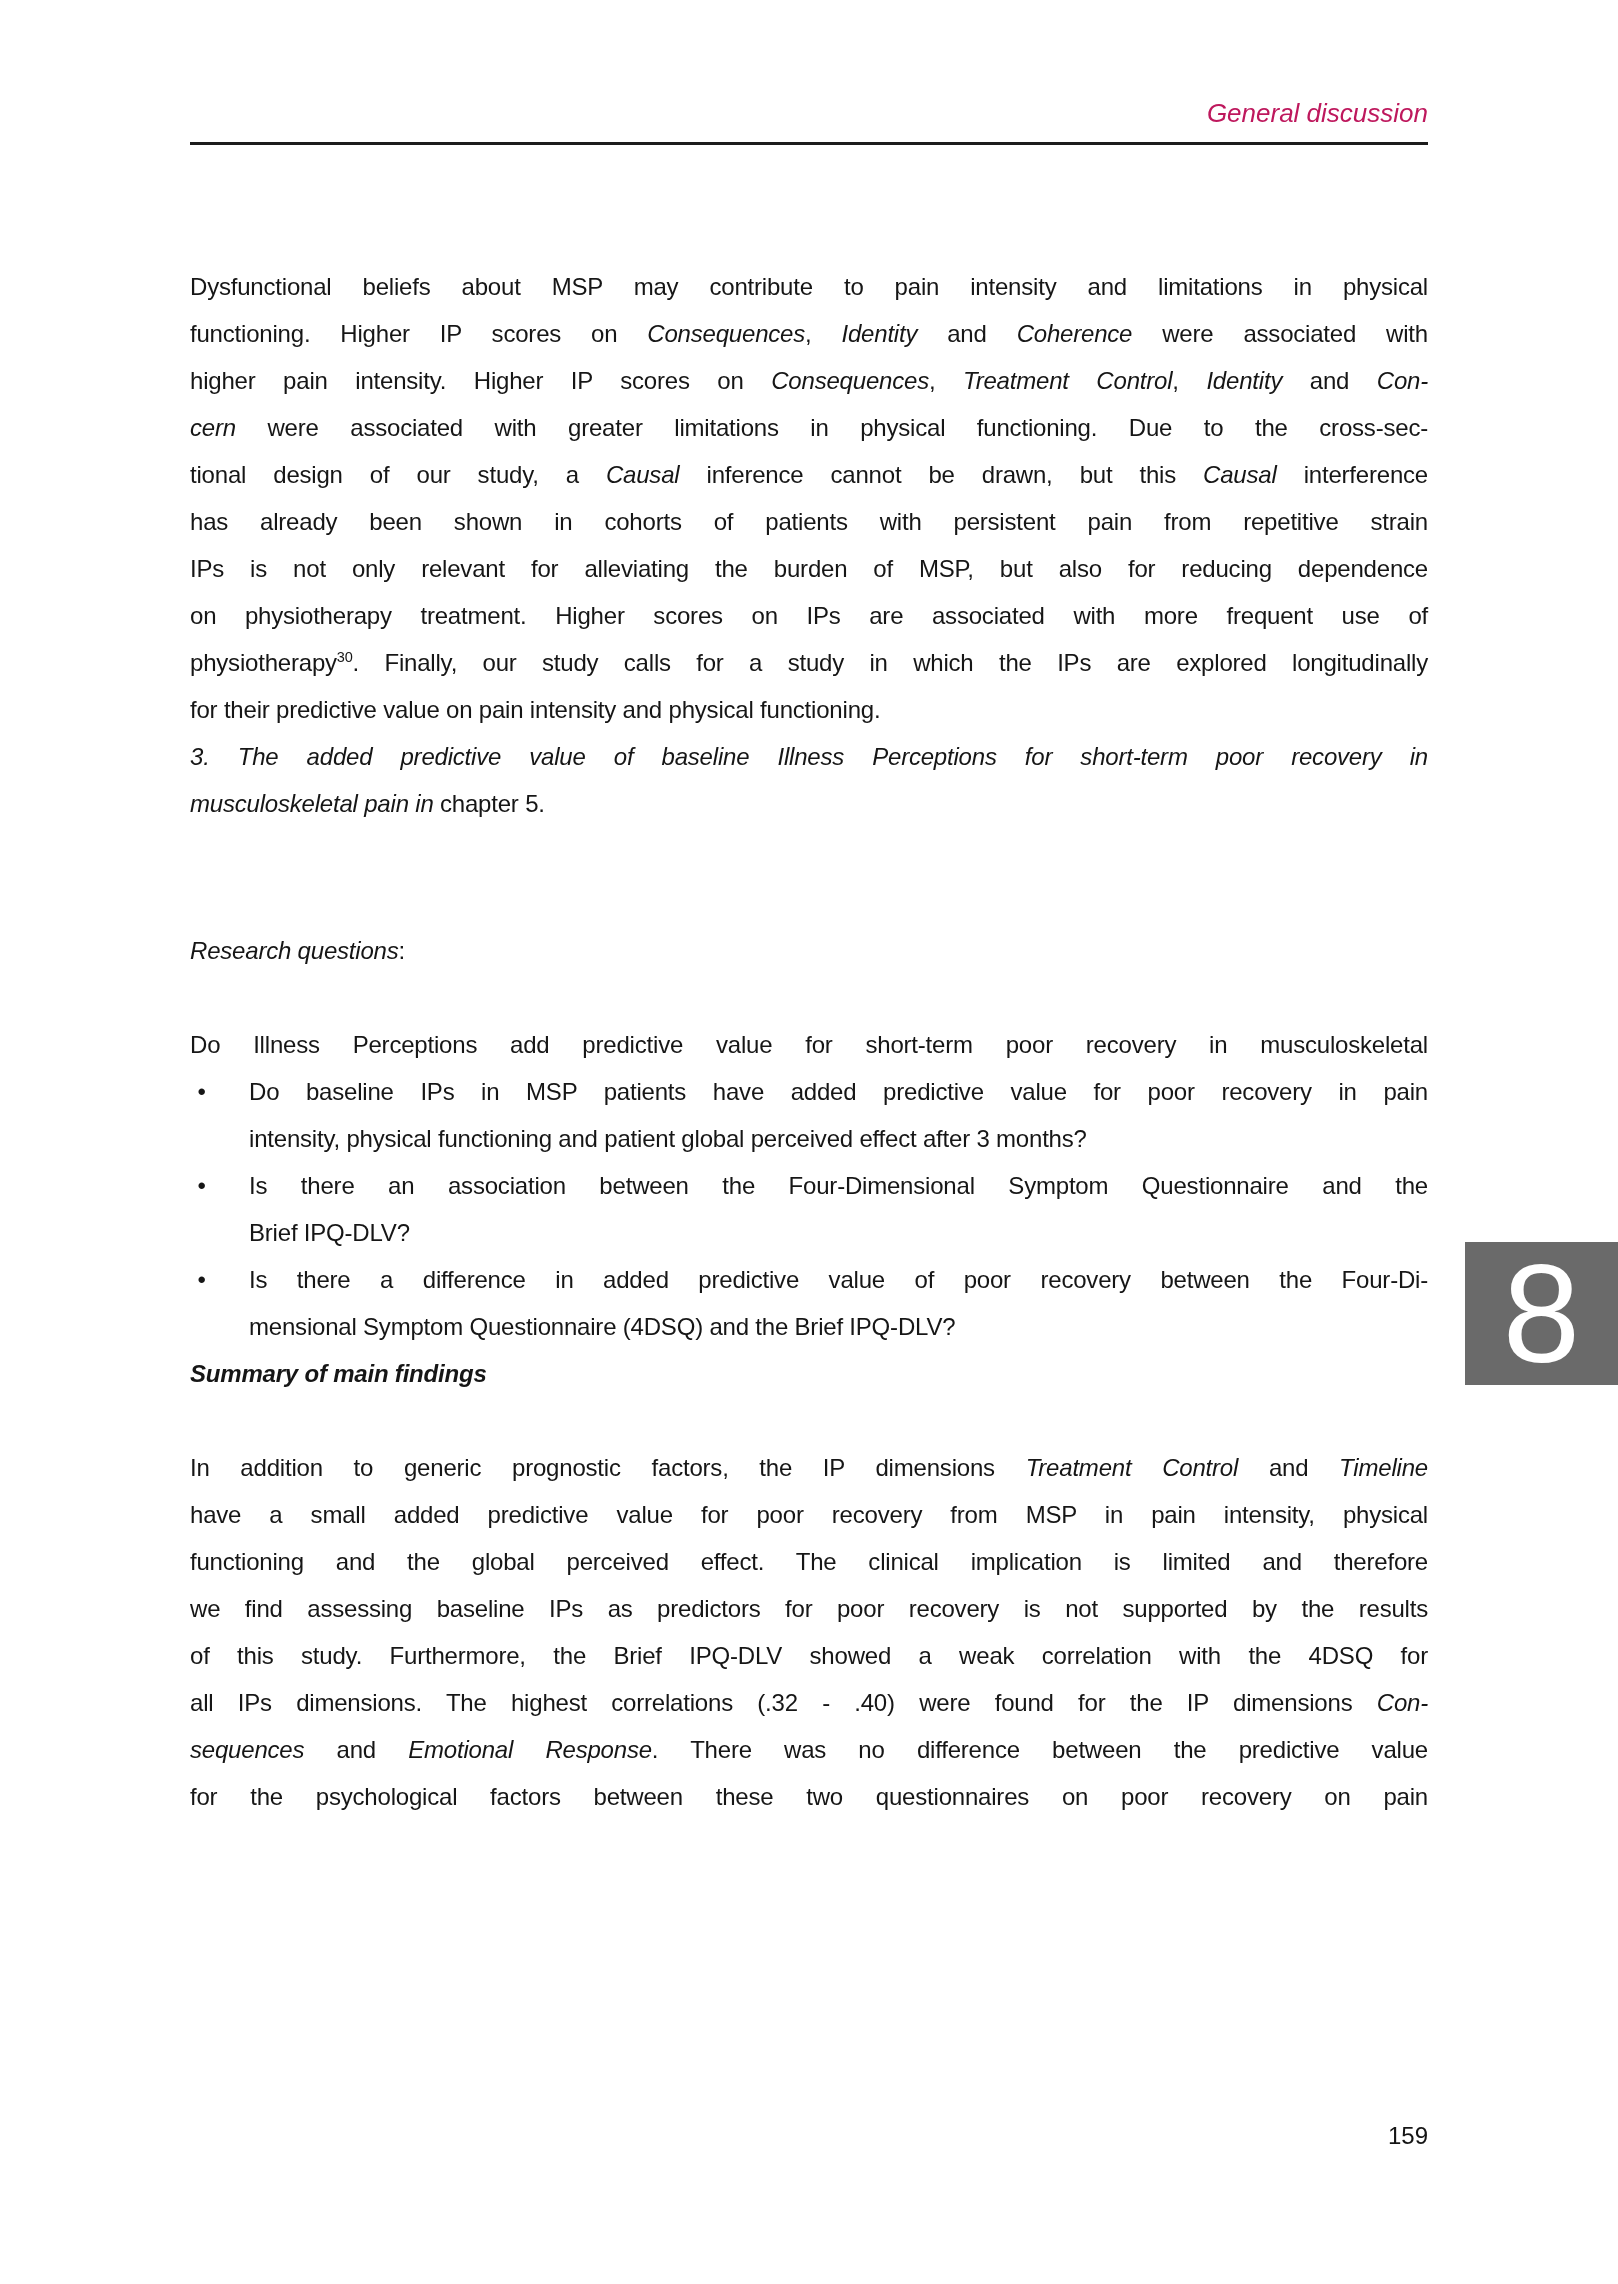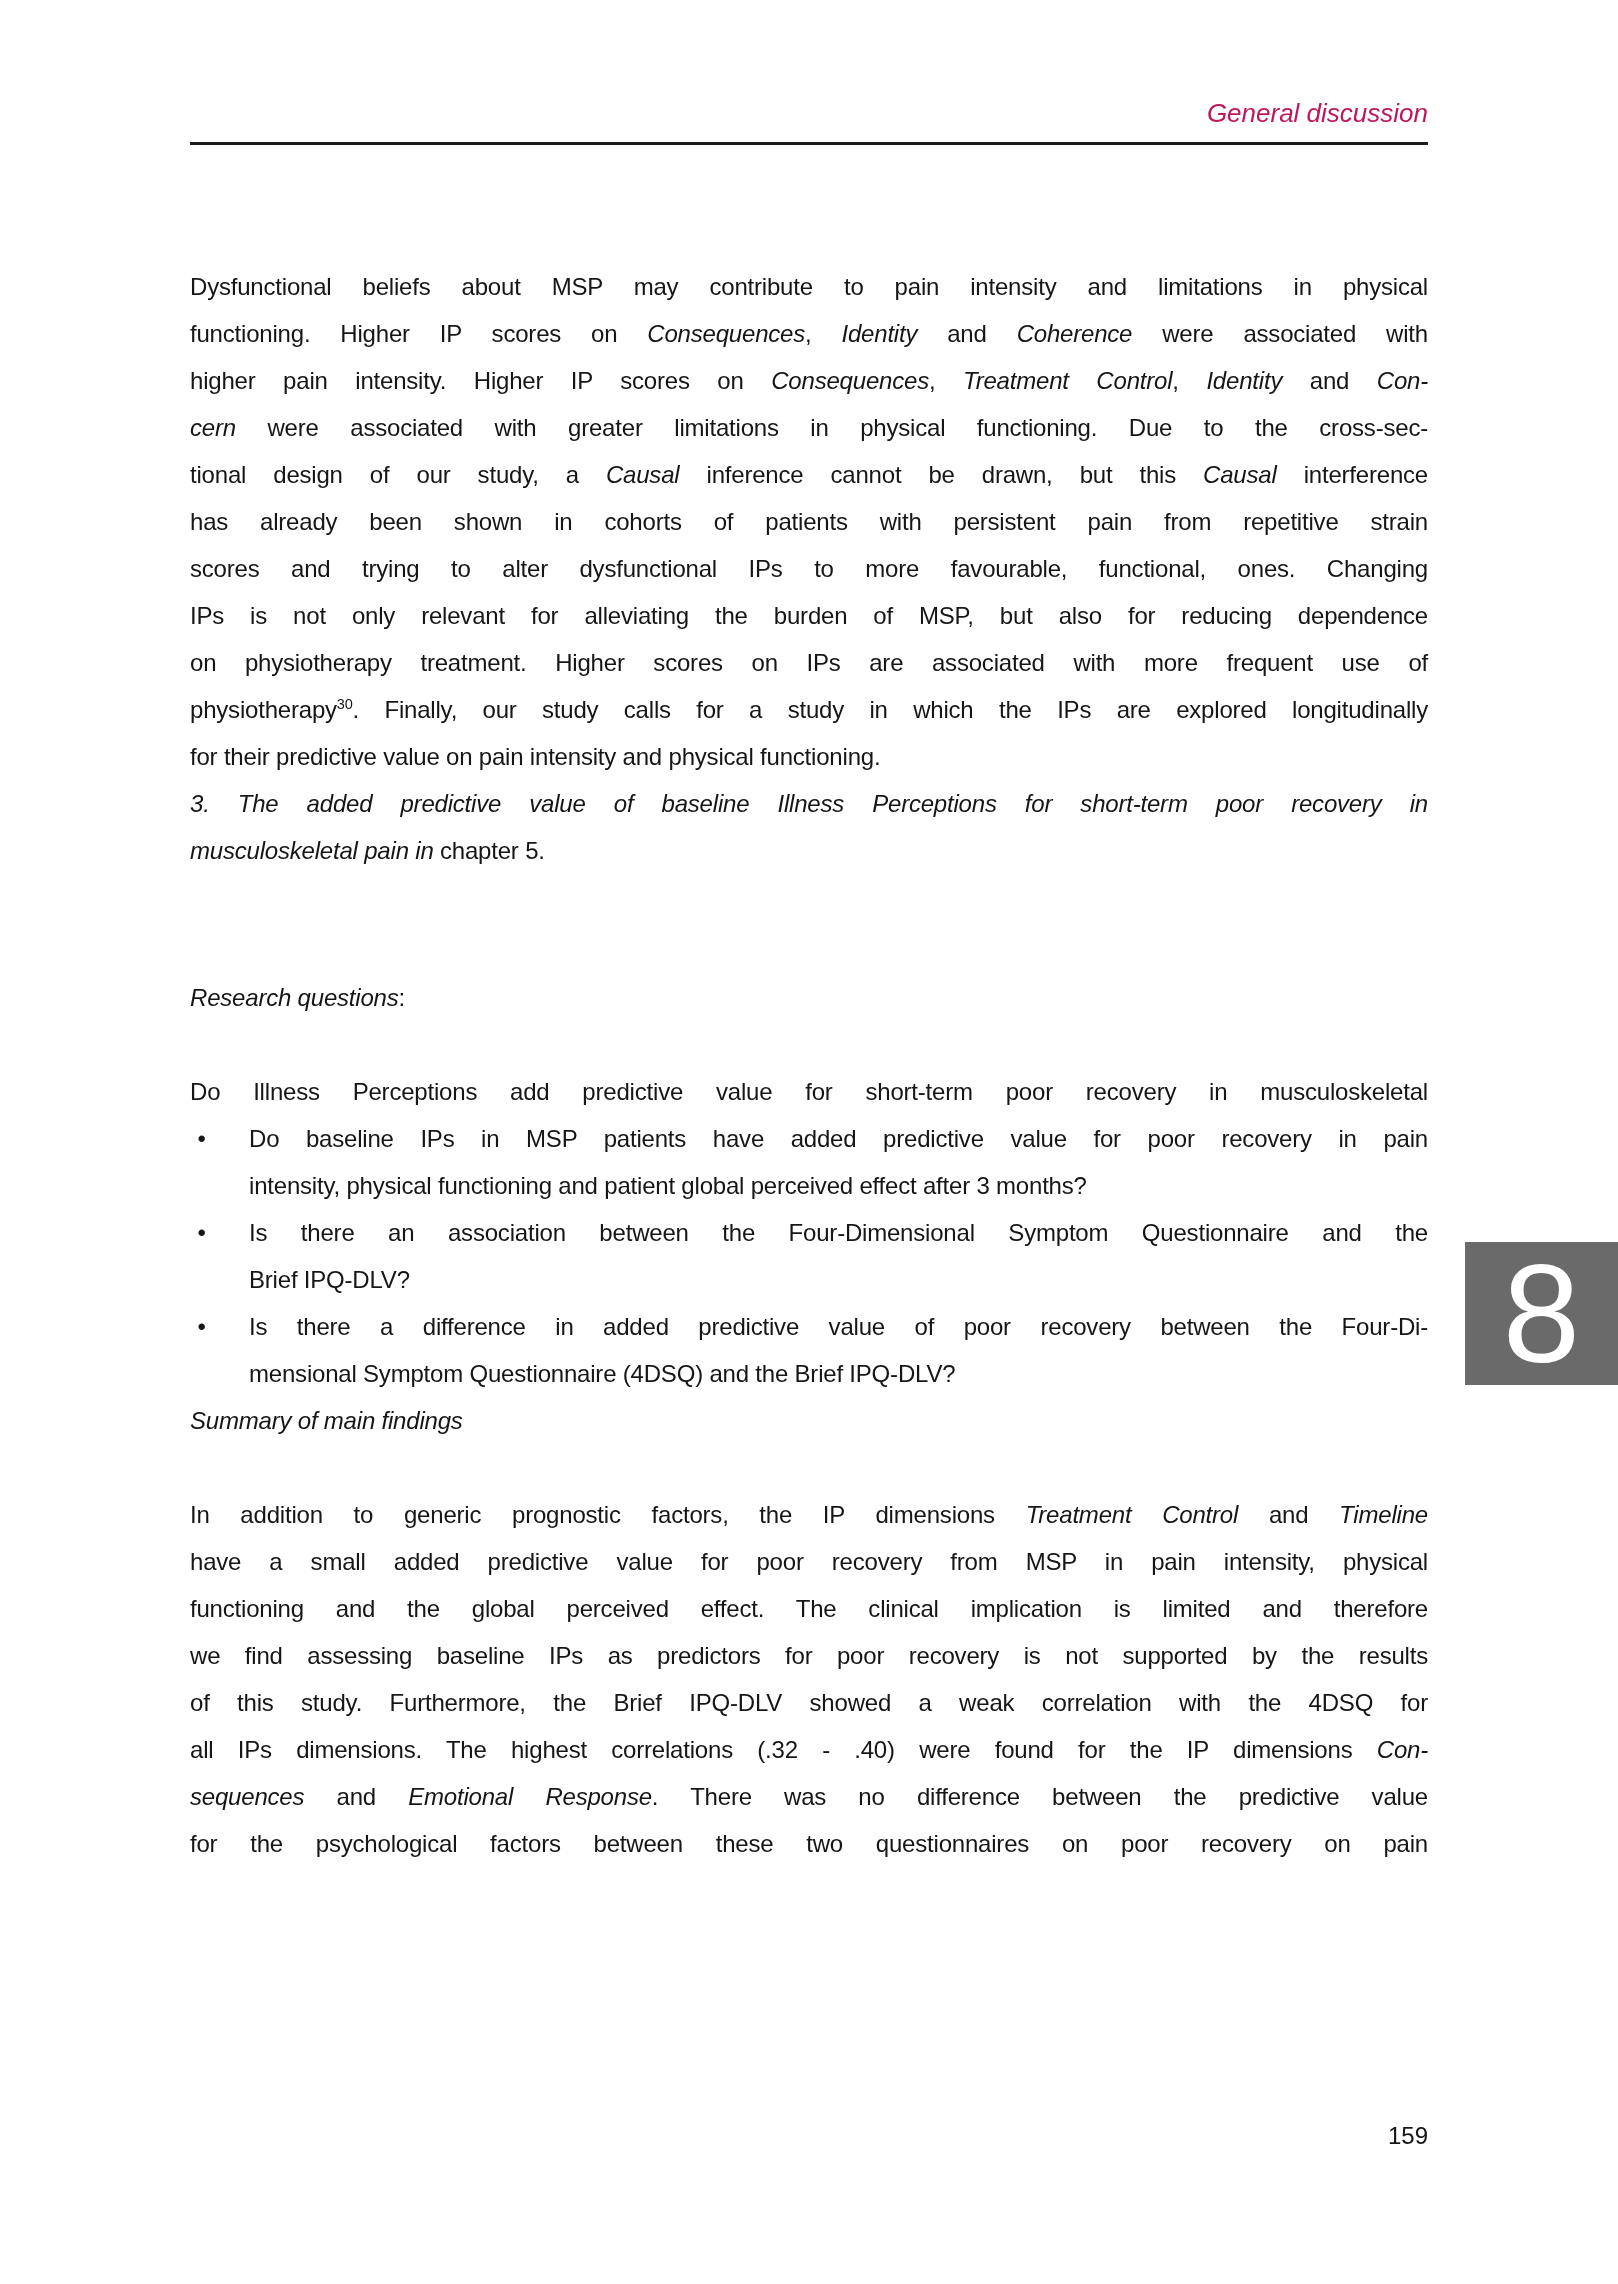--- a/index.html
+++ b/index.html
@@ -71,21 +71,20 @@
   <div class="running-header">General discussion</div>
   <div class="header-rule"></div>
   <div id="content">
       <div class="block para">
         <div class="line"><span>Dysfunctional beliefs about MSP may contribute to pain intensity and limitations in physical</span></div>
         <div class="line"><span>functioning. Higher IP scores on </span><span style="font-style: italic;">Consequences</span><span>, </span><span style="font-style: italic;">Identity</span><span> and </span><span style="font-style: italic;">Coherence</span><span> were associated with</span></div>
         <div class="line"><span>higher pain intensity. Higher IP scores on </span><span style="font-style: italic;">Consequences</span><span>, </span><span style="font-style: italic;">Treatment Control</span><span>, </span><span style="font-style: italic;">Identity</span><span> and </span><span style="font-style: italic;">Con-</span></div>
         <div class="line"><span style="font-style: italic;">cern</span><span> were associated with greater limitations in physical functioning. Due to the cross-sec-</span></div>
         <div class="line"><span>tional design of our study, a </span><span style="font-style: italic;">Causal</span><span> inference cannot be drawn, but this </span><span style="font-style: italic;">Causal</span><span> interference</span></div>
         <div class="line"><span>has already been shown in cohorts of patients with persistent pain from repetitive strain</span></div>
-        <div class="line"><span>scores and trying to alter dysfunctional IPs to more favourable, functional, ones. Changing</span></div>
         <div class="line"><span>IPs is not only relevant for alleviating the burden of MSP, but also for reducing dependence</span></div>
         <div class="line"><span>on physiotherapy treatment. Higher scores on IPs are associated with more frequent use of</span></div>
         <div class="line"><span>physiotherapy</span><sup>30</sup><span>. Finally, our study calls for a study in which the IPs are explored longitudinally</span></div>
         <div class="line nj"><span>for their predictive value on pain intensity and physical functioning.</span></div>
       </div>
       <div class="block para">
         <div class="line"><span style="font-style: italic;">3. The added predictive value of baseline Illness Perceptions for short-term poor recovery in</span></div>
         <div class="line nj"><span style="font-style: italic;">musculoskeletal pain in </span><span style="font-weight: normal;">chapter 5</span><span>.</span></div>
       </div>
       <div class="block para">
@@ -105,21 +104,21 @@
           <div class="line"><span>Is there an association between the Four-Dimensional Symptom Questionnaire and the</span></div>
           <div class="line nj"><span>Brief IPQ-DLV?</span></div>
         </div>
         <div class="ul-item">
           <span class="marker">•</span>
           <div class="line"><span>Is there a difference in added predictive value of poor recovery between the Four-Di-</span></div>
           <div class="line nj"><span>mensional Symptom Questionnaire (4DSQ) and the Brief IPQ-DLV?</span></div>
         </div>
       </div>
       <div class="block heading">
-        <div class="line nj"><span style="font-style: italic; font-weight: normal;">Summary of main findings</span></div>
+        <div class="line nj"><span style="font-style: italic; font-weight: bold;">Summary of main findings</span></div>
       </div>
       <div class="block para">
         <div class="line"><span>In addition to generic prognostic factors, the IP dimensions </span><span style="font-style: italic;">Treatment Control</span><span> and </span><span style="font-style: italic;">Timeline</span></div>
         <div class="line"><span>have a small added predictive value for poor recovery from MSP in pain intensity, physical</span></div>
         <div class="line"><span>functioning and the global perceived effect. The clinical implication is limited and therefore</span></div>
         <div class="line"><span>we find assessing baseline IPs as predictors for poor recovery is not supported by the results</span></div>
         <div class="line"><span>of this study. Furthermore, the Brief IPQ-DLV showed a weak correlation with the 4DSQ for</span></div>
         <div class="line"><span>all IPs dimensions. The highest correlations (.32 - .40) were found for the IP dimensions </span><span style="font-style: italic;">Con-</span></div>
         <div class="line"><span style="font-style: italic;">sequences</span><span> and </span><span style="font-style: italic;">Emotional Response</span><span>. There was no difference between the predictive value</span></div>
         <div class="line"><span>for the psychological factors between these two questionnaires on poor recovery on pain</span></div>

